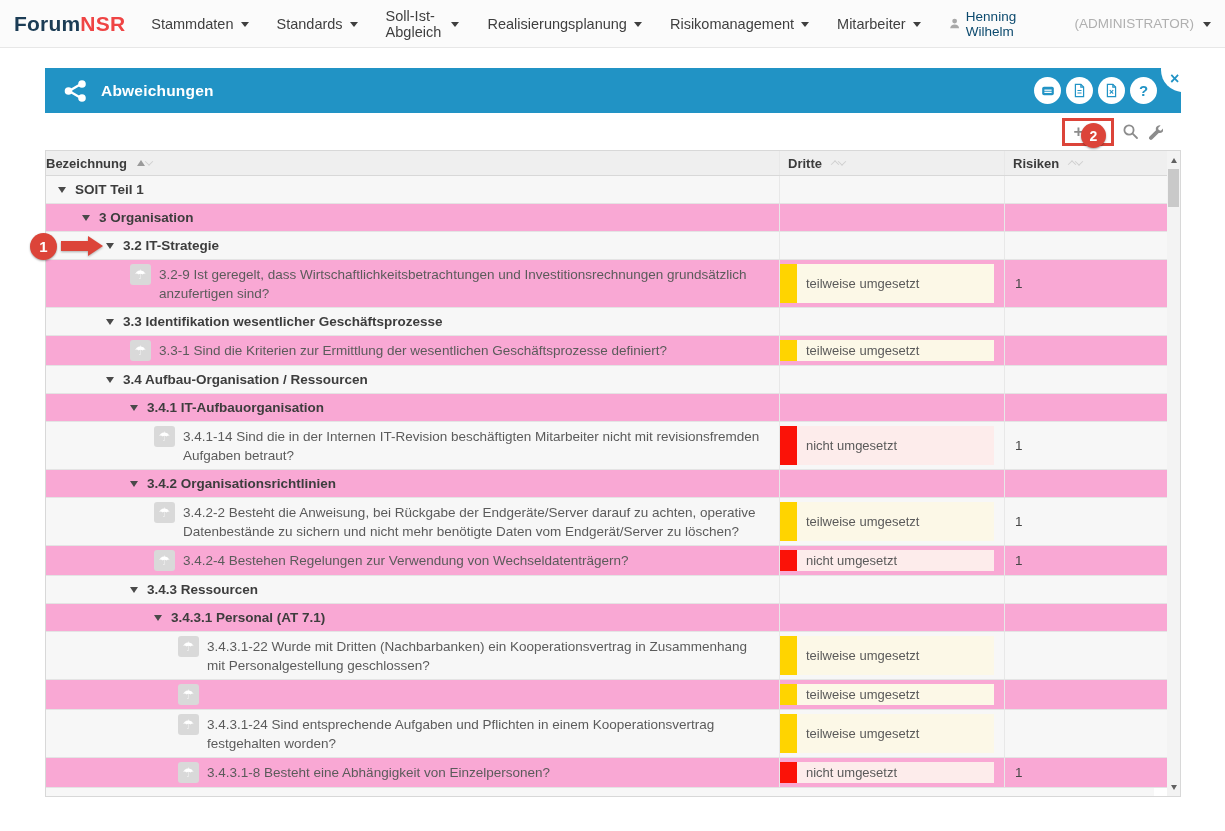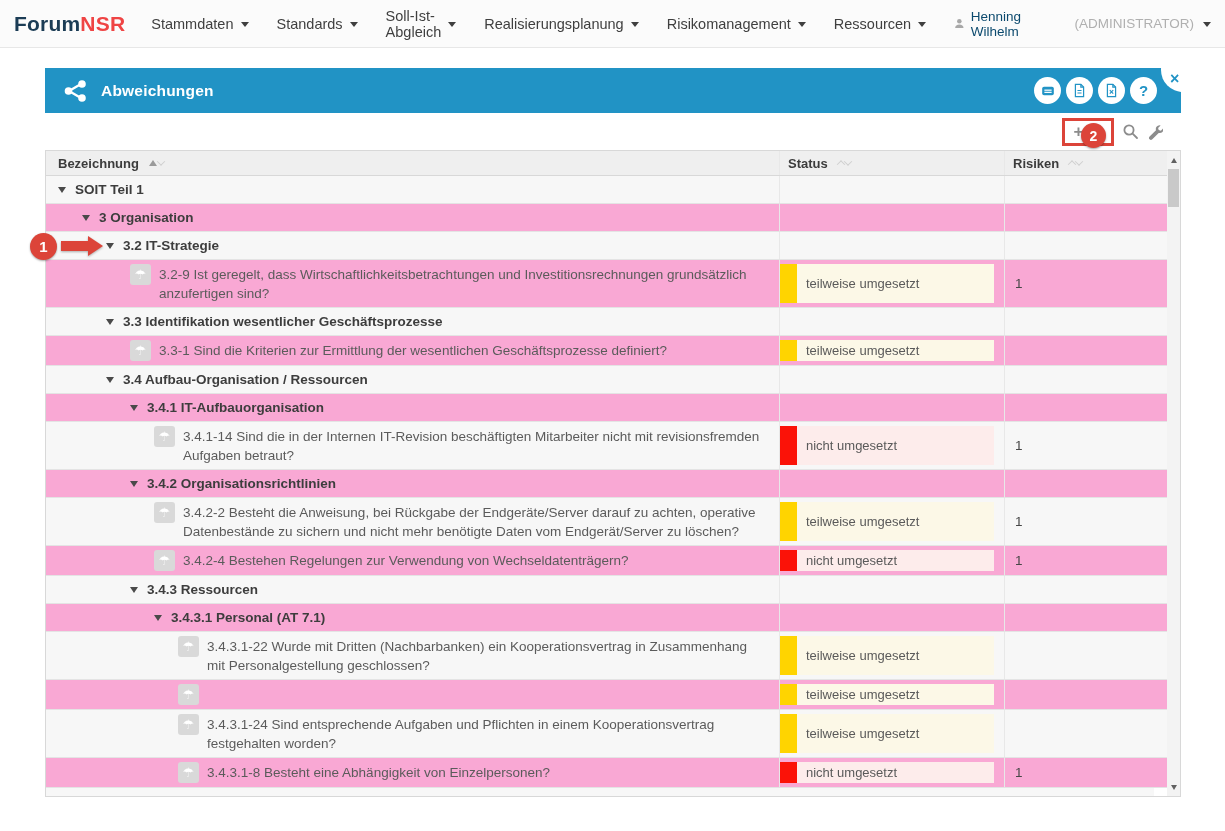--- a/index.html
+++ b/index.html
@@ -60,21 +60,21 @@
   
   .tbl {
     position:relative; margin:0 44px 0 45px; border:1px solid #d8d8d8; background:#fff;
   }
   .tbl-inner { margin-right:13px; }
   .thead { display:flex; background:#efefef; border-bottom:1px solid #d8d8d8; height:25px; align-items:center; }
   .thead .cell { font-weight:bold; color:#3c3c3c; font-size:13px; display:flex; align-items:center; height:100%; }
   .cell.name  { width:733px; }
   .cell.status{ width:225px; border-left:1px solid #e8e8e8; }
   .cell.risks { flex:1; border-left:1px solid #e8e8e8; }
-  .thead .cell.name { padding-left:12px; }
+  .thead .cell.name { }
   .thead .cell.status, .thead .cell.risks { padding-left:8px; }
   .sorts { display:inline-flex; align-items:center; margin-left:10px; gap:1px; }
   .tri-up { width:0; height:0; border-left:4px solid transparent; border-right:4px solid transparent; border-bottom:6px solid #9a9a9a; }
   .chev { width:6px; height:6px; border-right:1.5px solid #cfcfcf; border-bottom:1.5px solid #cfcfcf; display:inline-block; }
   .chev.up { transform:rotate(-135deg) translate(-1px,-1px); }
   .chev.dn { transform:rotate(45deg) translate(-1px,-1px); }
 
   .tbody .row { display:flex; border-bottom:1px solid #e4e4e4; background:#f9a8d4; cursor:pointer; }
   .tbody .row:nth-child(odd) { background:#f7f7f7; }
   .row.group { height:28px; }
@@ -139,21 +139,21 @@
         </span>
         <span class="nav-item">
           <span>Realisierungsplanung</span>
           <i class="caret-dn"></i>
         </span>
         <span class="nav-item">
           <span>Risikomanagement</span>
           <i class="caret-dn"></i>
         </span>
         <span class="nav-item">
-          <span>Ressourcen</span>
+          <span>Mitarbeiter</span>
           <i class="caret-dn"></i>
         </span>
       </nav>
     <div class="userbox">
       <svg width="13" height="13" viewBox="0 0 14 14">
           <circle cx="7" cy="4" r="3" fill="#a8a8a8"></circle>
           <path d="M1.5 13c0-3 2.4-4.8 5.5-4.8S12.5 10 12.5 13z" fill="#a8a8a8"></path>
         </svg>
       <span class="user-name">Henning Wilhelm</span>
       <span class="user-role">(ADMINISTRATOR)</span>
@@ -223,21 +223,21 @@
     <div class="tbl-inner">
       <div class="thead">
         <div class="cell name">
           <span>Bezeichnung</span>
           <span class="sorts">
               <i class="tri-up"></i>
               <i class="chev dn"></i>
             </span>
         </div>
         <div class="cell status">
-          <span>Status</span>
+          <span>Dritte</span>
           <span class="sorts">
               <i class="chev up"></i>
               <i class="chev dn"></i>
             </span>
         </div>
         <div class="cell risks">
           <span>Risiken</span>
           <span class="sorts">
               <i class="chev up"></i>
               <i class="chev dn"></i>

